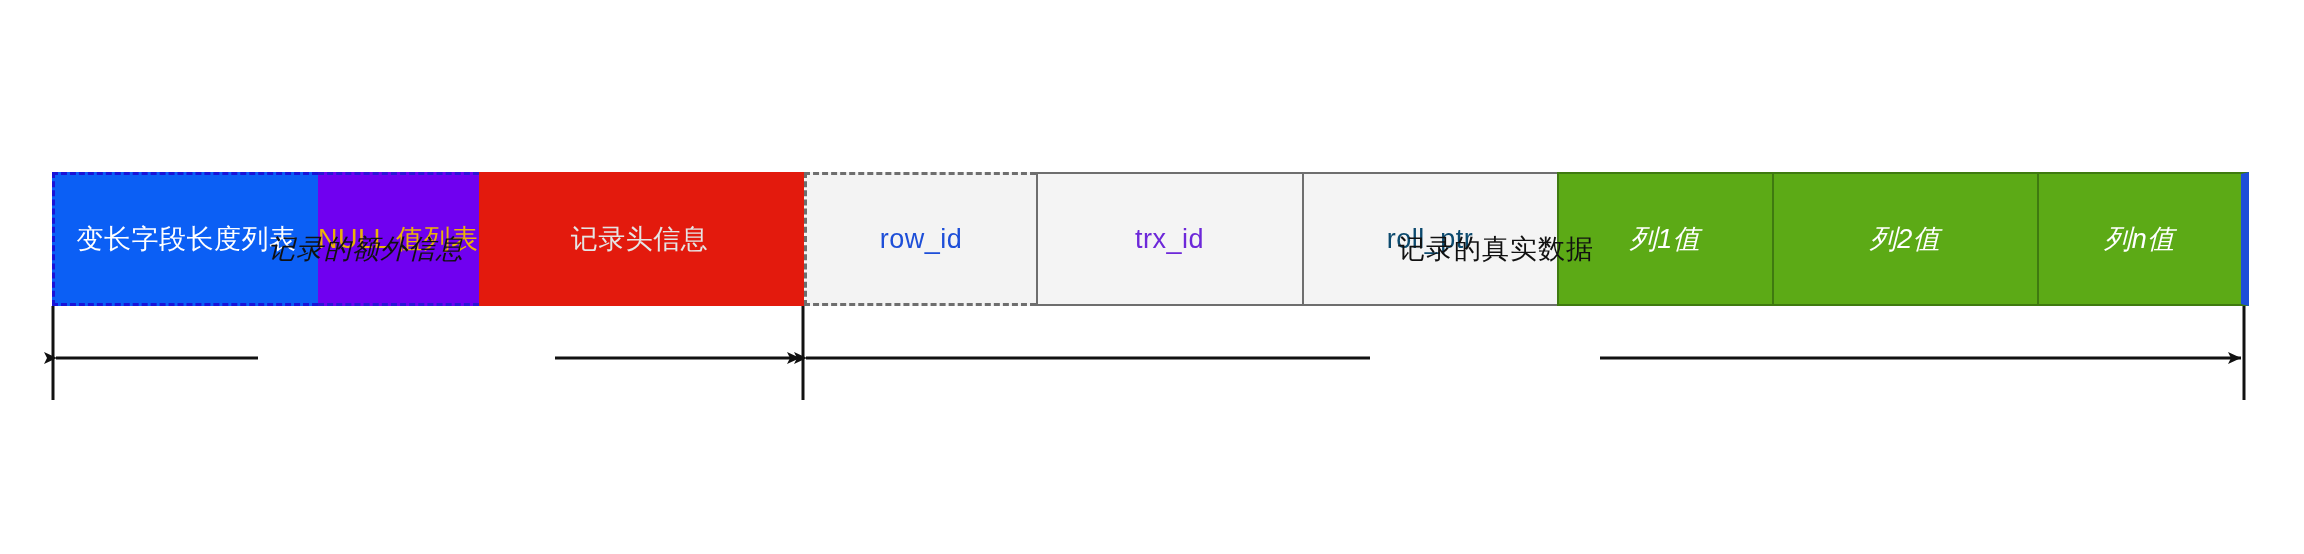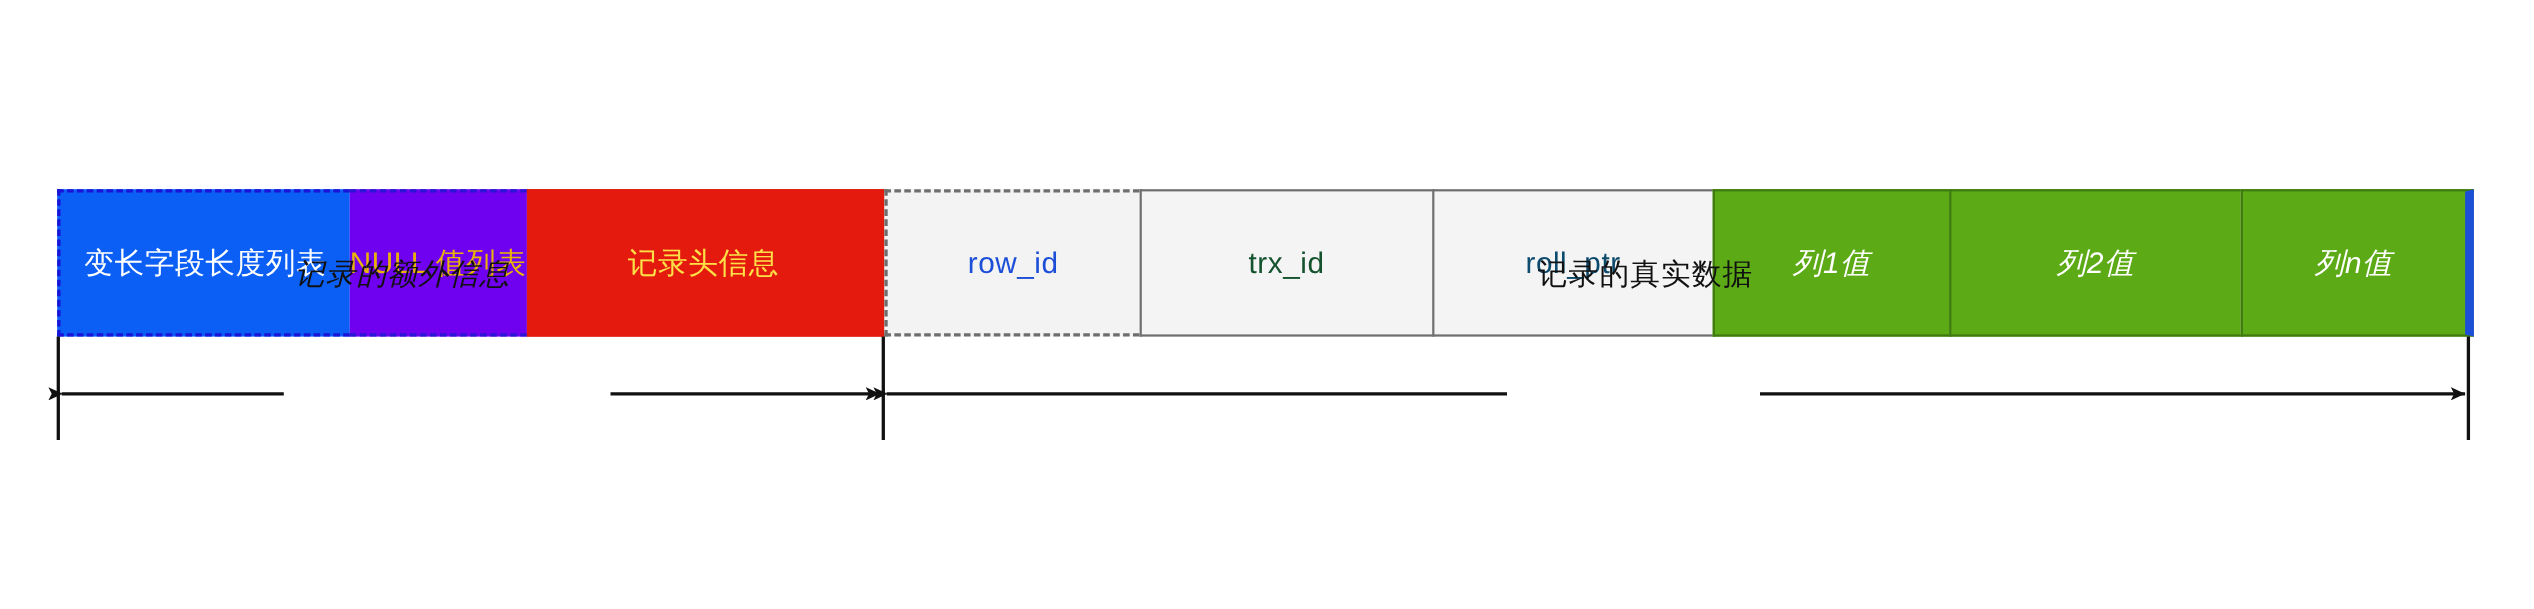--- a/index.html
+++ b/index.html
@@ -56,37 +56,37 @@
     flex: 0 0 159px;
     background: #7000f0;
     color: #eab308;
     border: 3px dashed #2a16d4;
     border-left: none;
     border-right: none;
   }
   .cell.header-info {
     flex: 0 0 325px;
     background: #e31a0d;
-    color: #fde047;
+    color: #e5e5e5;
     border: 3px solid #e31a0d;
     border-left: none;
   }
 
   
   .cell.rowid {
     flex: 0 0 232px;
     background: #f3f3f3;
     color: #1d4ed8;
     border: 3px dashed #6e6e6e;
     border-right: none;
   }
   .cell.trxid {
     flex: 0 0 266px;
     background: #f4f4f4;
-    color: #14532d;
+    color: #6d28d9;
     border: 2px solid #6e6e6e;
     border-right: none;
   }
   .cell.rollptr {
     flex: 0 0 255px;
     background: #f4f4f4;
     color: #0c4a6e;
     border: 2px solid #6e6e6e;
     border-right: none;
   }

